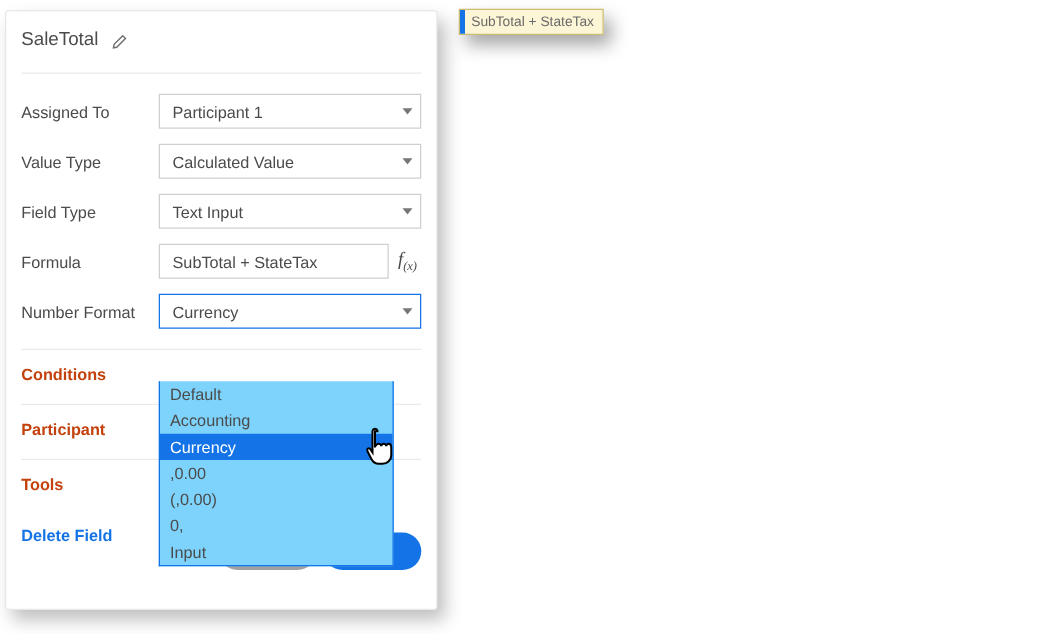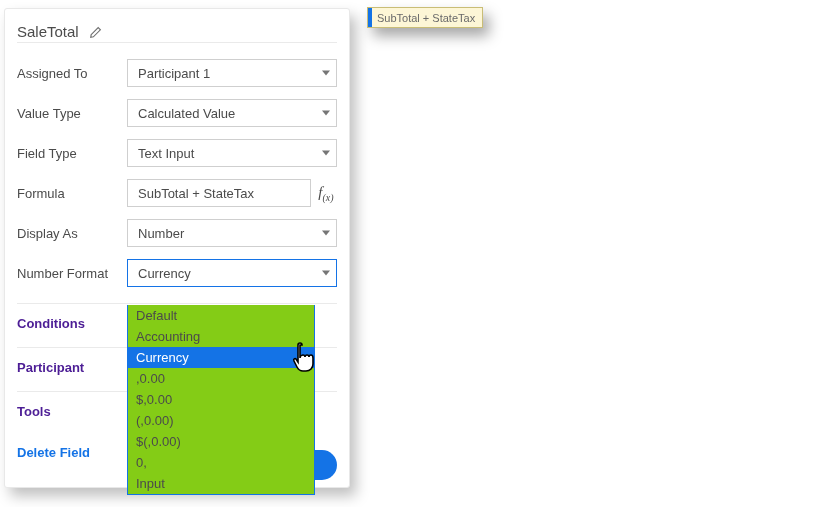--- a/index.html
+++ b/index.html
@@ -21,23 +21,23 @@
     width: 346px;
     height: 480px;
     background: #fff;
     border: 1px solid #e8e8e8;
     border-radius: 3px;
     padding: 14px 12px 10px 12px;
     box-shadow: 6px 8px 14px rgba(0,0,0,0.25);
   }
   .field-name-row {
     display: flex;
-    align-items: center;
+    align-items: flex-end;
     gap: 10px;
-    padding-bottom: 2px;
+    padding-bottom: 18px;
     border-bottom: 1px solid #eaeaea;
     margin-bottom: 10px;
   }
   .field-name-row .name {
     font-size: 15px;
     color: #4b4b4b;
   }
   .pencil-icon { width: 14px; height: 14px; cursor: pointer; }
   .pencil-icon svg { display: block; }
   .row {
@@ -109,21 +109,21 @@
     display: flex;
     align-items: center;
     height: 40px;
     border-top: 1px solid #eaeaea;
     margin-top: 4px;
   }
   .section-row .label {
     width: 110px;
     font-weight: 700;
     font-size: 13px;
-    color: #4c1d95;
+    color: #c2410c;
   }
   .delete-link {
     color: #1473e6;
     font-size: 13px;
     cursor: pointer;
     margin-top: 14px;
     display: inline-block;
     font-weight: bold;
   }
   .button-row {
@@ -140,21 +140,21 @@
     border: none;
     cursor: pointer;
   }
   .btn.secondary { background: #a0a0a0; }
   .btn.primary { background: #1473e6; }
   .dropdown {
     position: absolute;
     left: 122px;
     top: 296px;
     width: 188px;
-    background: #84cc16;
+    background: #7dd3fc;
     border: 1px solid #1473e6;
     border-top: none;
     z-index: 10;
   }
   .dropdown .opt {
     padding: 2px 8px;
     font-size: 13px;
     color: #4b4b4b;
     cursor: pointer;
     line-height: 17px;
@@ -232,27 +232,20 @@
   <div class="row">
     <span class="label">Formula</span>
     <div class="formula-wrap">
       <div class="formula-input">
         <span>SubTotal + StateTax</span>
       </div>
       <span class="fx-icon">f<sub style="font-size:10px">(x)</sub></span>
     </div>
   </div>
 
-  <div class="row">
-    <span class="label">Display As</span>
-    <div class="select-box">
-      <span>Number</span>
-      <span class="caret"></span>
-    </div>
-  </div>
 
   <div class="row">
     <span class="label">Number Format</span>
     <div class="select-box open">
       <span>Currency</span>
       <span class="caret"></span>
     </div>
   </div>
 
   <div class="section-row" style="margin-top:10px">
@@ -270,23 +263,21 @@
   <div class="button-row">
     <button class="btn secondary"></button>
     <button class="btn primary"></button>
   </div>
 
   <div class="dropdown" id="nf-dropdown">
       <div class="opt">Default</div>
       <div class="opt">Accounting</div>
       <div class="opt selected">Currency</div>
       <div class="opt">,0.00</div>
-      <div class="opt">$,0.00</div>
       <div class="opt">(,0.00)</div>
-      <div class="opt">$(,0.00)</div>
       <div class="opt">0,</div>
       <div class="opt">Input</div>
     </div>
 
 </div>
 
 <div class="preview-field">
   <div class="handle"></div>
   <span>SubTotal + StateTax</span>
 </div>

